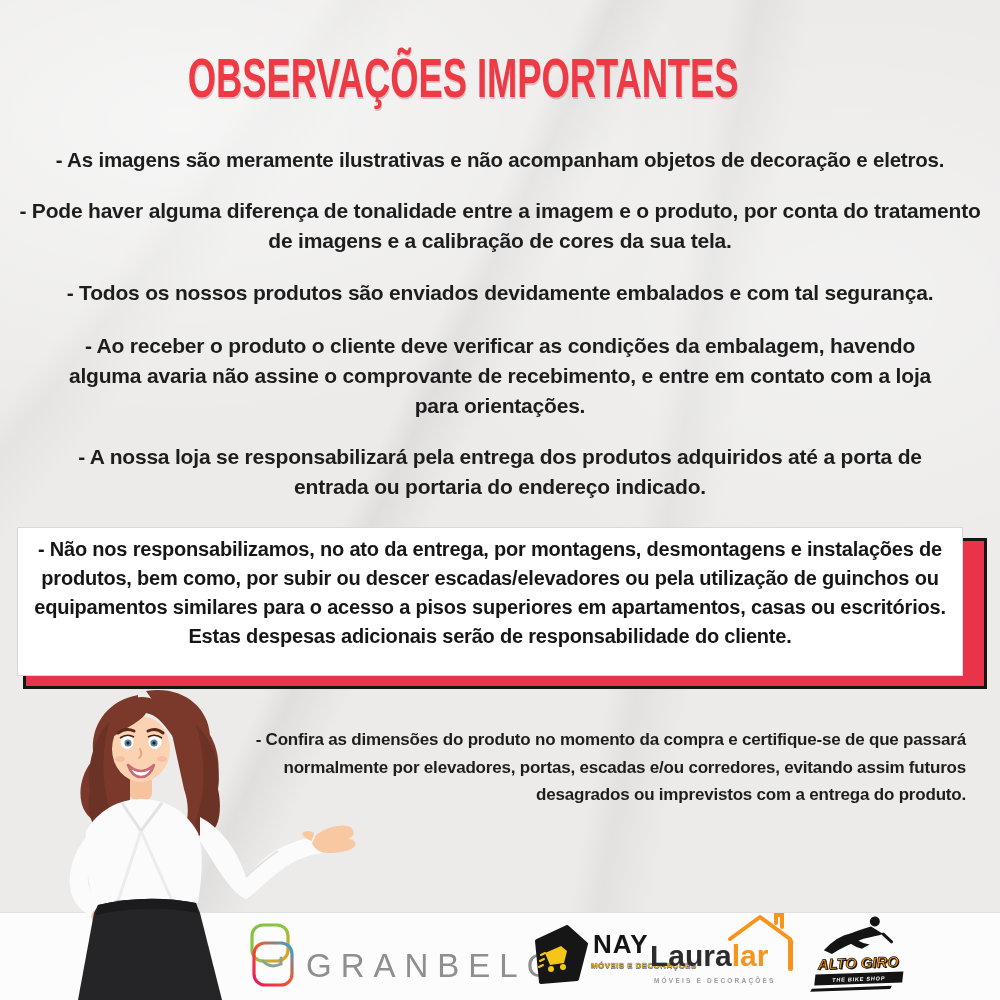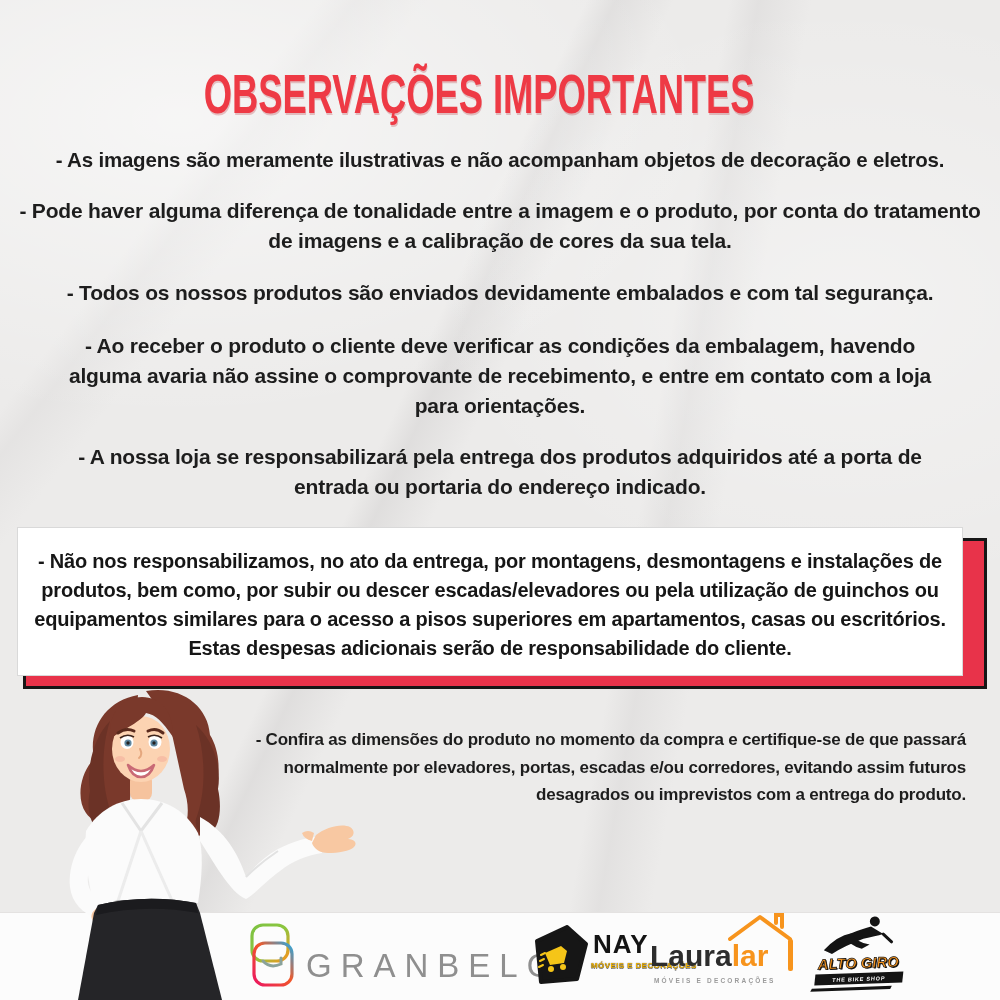--- a/index.html
+++ b/index.html
@@ -7,21 +7,21 @@
     position:relative;width:1000px;height:1000px;overflow:hidden;
     font-family:"Liberation Sans",sans-serif;color:#1e1e1e;
     background:
       radial-gradient(900px 500px at 18% 12%, rgba(255,255,255,.55), transparent 60%),
       radial-gradient(700px 500px at 85% 30%, rgba(255,255,255,.35), transparent 60%),
       linear-gradient(115deg, transparent 40%, rgba(203,201,201,.38) 42%, transparent 46%),
       linear-gradient(100deg, transparent 62%, rgba(206,204,204,.32) 64.5%, transparent 69%),
       linear-gradient(128deg, transparent 18%, rgba(210,208,208,.28) 20%, transparent 24%),
       #ecebea;
   }
-  .title{position:absolute;top:46px;left:0;width:926px;margin:16px;text-align:center;}
+  .title{position:absolute;top:46px;left:0;width:926px;margin:0;text-align:center;}
   .title-inner{
     display:inline-block;font-size:55px;font-weight:800;letter-spacing:0px;
     color:#ee3a45;transform:scaleX(.66);transform-origin:center;
     white-space:nowrap;text-shadow:1px 2px 0 rgba(180,30,40,.25);
   }
   .para{
     position:absolute;left:0;width:1000px;margin:0;box-sizing:border-box;
     text-align:center;font-weight:700;font-size:21px;line-height:30px;
     letter-spacing:-0.2px;color:#1d1d1d;
   }
@@ -34,21 +34,21 @@
   .hl-shadow{
     position:absolute;left:23px;top:538px;width:964px;height:151px;
     background:#e8334a;border:3px solid #161616;box-sizing:border-box;
   }
   .hl-box{
     position:absolute;left:17px;top:527px;width:946px;height:149px;
     background:#ffffff;border:1px solid #d9d9d9;box-sizing:border-box;
     display:flex;align-items:flex-start;justify-content:center;
   }
   .hl-text{
-    margin:0;padding:19px 14px 0 14px;text-align:center;
+    margin:0;padding:7px 14px 0 14px;text-align:center;
     font-weight:700;font-size:20px;line-height:29px;letter-spacing:-0.2px;color:#161616;
   }
   .p7{
     position:absolute;left:242px;top:714px;width:712px;margin:12px;
     text-align:right;font-weight:700;font-size:17px;line-height:27.5px;
     letter-spacing:-0.2px;color:#1d1d1d;
   }
   
   .footer{
     position:absolute;left:0;top:912px;width:1000px;height:88px;

